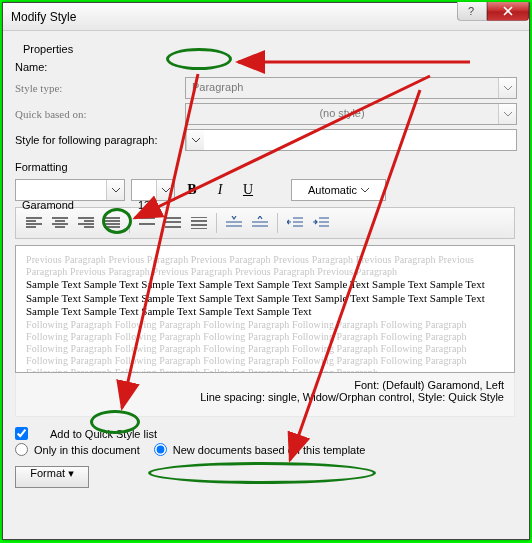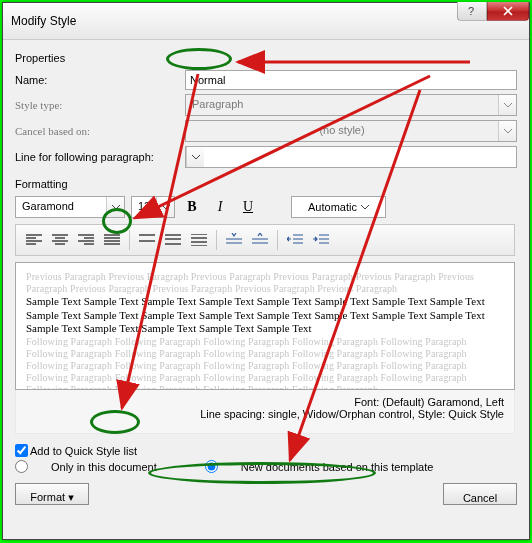--- a/index.html
+++ b/index.html
@@ -15,21 +15,21 @@
   }
   .window {
     position: absolute;
     left: 2px; top: 2px;
     width: 528px; height: 538px;
     border: 1px solid #444;
     background: #f0f0f0;
     box-shadow: 0 0 4px rgba(0,0,0,0.4);
   }
   .titlebar {
-    height: 37px;
+    height: 28px;
     background: linear-gradient(#fcfcfc,#e8e8e8);
     display: flex;
     align-items: center;
     padding: 0 8px;
     border-bottom: 1px solid #ccc;
     position: relative;
     text-align: center;
   }
   .titlebar .title { font-size: 12px; }
   .winbtns { position: absolute; right: 0; top: -1px; display:flex; }
@@ -42,21 +42,21 @@
   }
   .winbtn.close {
     width: 42px;
     background: linear-gradient(#e08080,#c93434 45%,#b31e1e 55%,#c93434);
     color:#fff;
     border-radius: 0 0 4px 0;
   }
   .winbtn.help { border-radius: 0 0 0 4px; }
   .winbtn svg { display:block; }
   .body { padding: 8px 12px 10px 12px; }
-  .section-label { margin: 4px 0 6px 0; }
+  .section-label { margin: 4px 0 6px 8px; }
   .row { display:flex; align-items:center; margin: 4px 0; }
   .row .lbl { width: 170px; color:#000; }
   .row .lbl.disabled { color:#7a7a7a;font-family:Liberation Serif, serif; }
   .txt {
     flex:1; height:20px; border:1px solid #a7a7a7; background:#fff;
     padding: 2px 4px; font-family: inherit; font-size:11px;
   }
   .combo {
     flex:1; display:flex; border:1px solid #a7a7a7; background:#fff; height:22px;
   }
@@ -67,21 +67,21 @@
     width:18px; border-left:1px solid #ccc;
     display:flex; align-items:center; justify-content:center;
     background: linear-gradient(#fdfdfd,#ececec);
   }
   .carrow svg { display:block; }
   .formatting-label { margin: 10px 0 6px 0; }
   .toolbar1 { display:flex; align-items:center; gap:6px; margin:4px 0 6px 0; }
   .tb-combo {
     display:flex; border:1px solid #a7a7a7; background:#fff; height:22px;
   }
-  .tb-combo .cval { padding:3px 6px; flex:1; }
+  .tb-combo .cval { padding:19px 6px; flex:1; }
   .tb-combo .carrow { width:18px; border-left:1px solid #ccc; display:flex;align-items:center;justify-content:center; background:linear-gradient(#fdfdfd,#ececec); }
   .tb-bold, .tb-italic, .tb-under {
     width:22px; height:22px; display:flex; align-items:center; justify-content:center;
     font-family: "Times New Roman", serif; font-size:14px;
   }
   .tb-bold { font-weight:bold; }
   .tb-italic { font-style:italic; }
   .tb-under { text-decoration: underline; }
   .color-combo {
     display:flex; align-items:center; border:1px solid #a7a7a7; background:#fff; height:22px; padding:0 16px; gap:4px;
@@ -107,27 +107,27 @@
   }
   .preview .ghost { color:#c6c6c6; font-size:10px; letter-spacing:0.1px; }
   .preview .solid { color:#000; font-size:11px; }
   .desc {
     border:1px solid #e8e8e8; border-top:none; background:#f6f6f6;
     padding:6px 10px 10px 10px; font-size:11px; width:500px; min-height:44px;
     color:#000;
     text-align:right;
   }
   .bottom { margin-top:10px; }
-  .chk-row { display:flex; align-items:center; gap:0; margin:3px 0; }
-  .rad-row { display:flex; align-items:center; gap:21px; margin:3px 0; }
+  .chk-row { display:flex; align-items:center; gap:20px; margin:3px 0; }
+  .rad-row { display:flex; align-items:center; gap:4px; margin:3px 0; }
   .btnrow { display:flex; align-items:center; margin-top:10px; }
   .btn {
     min-width:74px; height:22px; padding:0 10px;
     border:1px solid #8a8a8a; background: linear-gradient(#fcfcfc,#e4e4e4);
-    display:flex; align-items:flex-end; justify-content:center;
+    display:flex; align-items:flex-start; justify-content:center;
     font-family:inherit; font-size:11px;
   }
   .btn.default { border:1px solid #2c628b; box-shadow: inset 0 0 0 1px #a6d0e8; }
   
   .anno { position:absolute; pointer-events:none; }
   .oval { border:3px solid #127a12; border-radius:50%; }
   input[type=checkbox], input[type=radio] { margin:0 2px 0 0; }
   label { cursor: default; }
 </style>
 </head>
@@ -148,46 +148,45 @@
           </svg>
       </div>
     </div>
   </div>
 
   <div class="body">
     <div class="section-label">Properties</div>
 
     <div class="row">
       <div class="lbl">Name:</div>
-      <input class="txt" value="Normal" style="">
     </div>
     <div class="row">
       <div class="lbl disabled">Style type:</div>
       <div class="combo disabled">
         <div class="cval">Paragraph</div>
         <div class="carrow">
             <svg width="8" height="5">
               <path d="M0 0 L4 4 L8 0" fill="none" stroke="#888"></path>
             </svg>
           </div>
       </div>
     </div>
     <div class="row">
-      <div class="lbl disabled">Cancel based on:</div>
+      <div class="lbl disabled">Quick based on:</div>
       <div class="combo disabled">
         <div class="cval" style="text-align:center">(no style)</div>
         <div class="carrow">
             <svg width="8" height="5">
               <path d="M0 0 L4 4 L8 0" fill="none" stroke="#888"></path>
             </svg>
           </div>
       </div>
     </div>
     <div class="row">
-      <div class="lbl">Line for following paragraph:</div>
+      <div class="lbl">Style for following paragraph:</div>
       <div class="combo">
         <div class="carrow">
             <svg width="8" height="5">
               <path d="M0 0 L4 4 L8 0" fill="none" stroke="#444"></path>
             </svg>
           </div>
       </div>
     </div>
 
     <div class="formatting-label">Formatting</div>
@@ -307,23 +306,20 @@
         <label>New documents based on this template</label>
       </div>
     </div>
 
     <div class="btnrow">
       <div class="btn">
           <span>Format ▾</span>
         </div>
       <div style="flex:1"></div>
       <div style="width:8px"></div>
-      <div class="btn">
-          <span>Cancel</span>
-        </div>
     </div>
 
   </div>
 </div>
 
 <div class="anno oval" style="left:166px; top:48px; width:66px; height:22px;"></div>
 <div class="anno oval" style="left:102px; top:208px; width:30px; height:26px;"></div>
 <div class="anno oval" style="left:90px; top:410px; width:50px; height:24px;"></div>
 <div class="anno oval" style="left:148px; top:462px; width:228px; height:22px;"></div>
 

